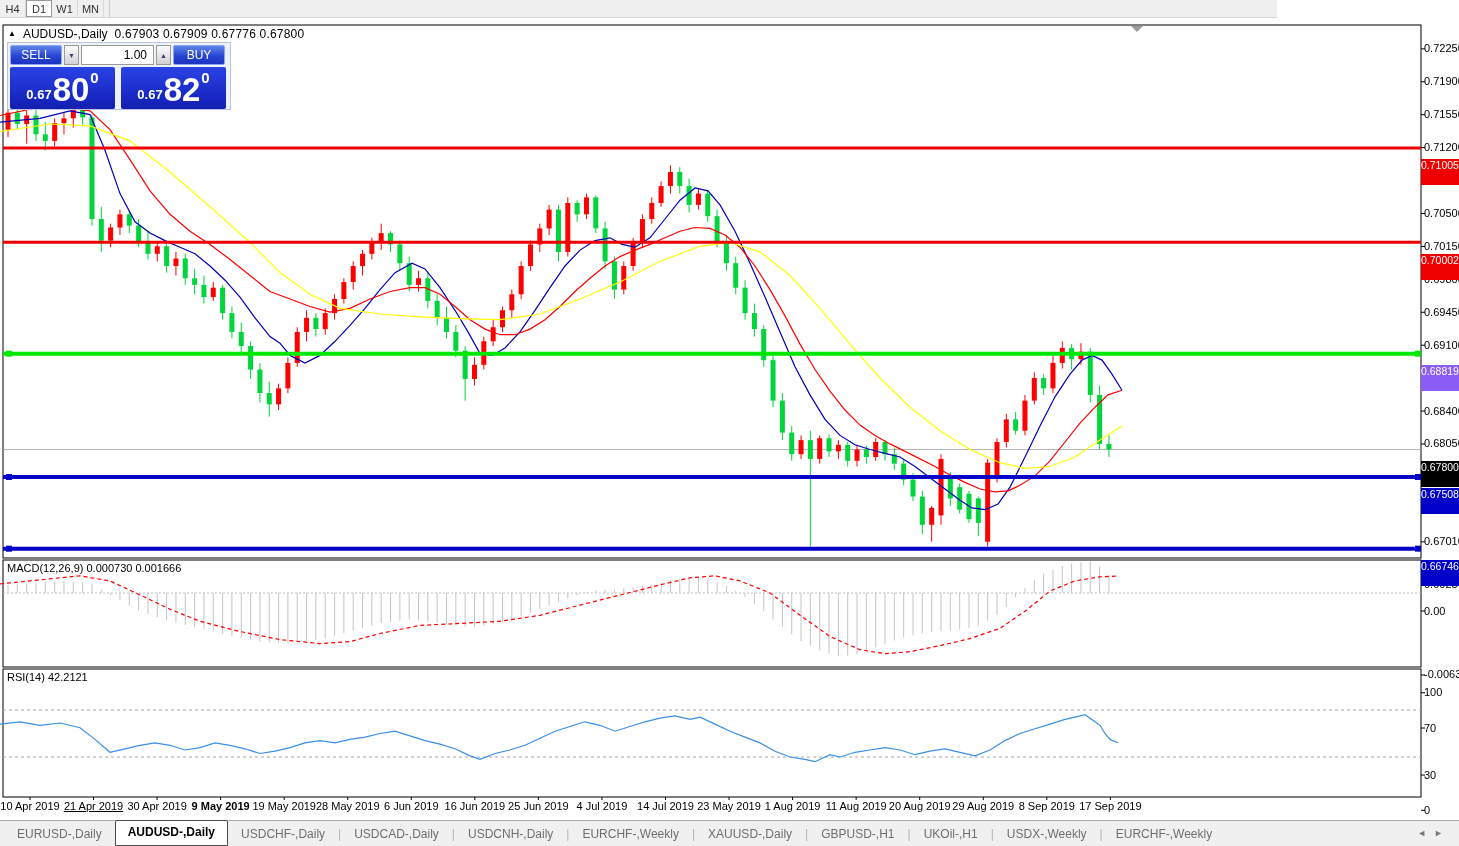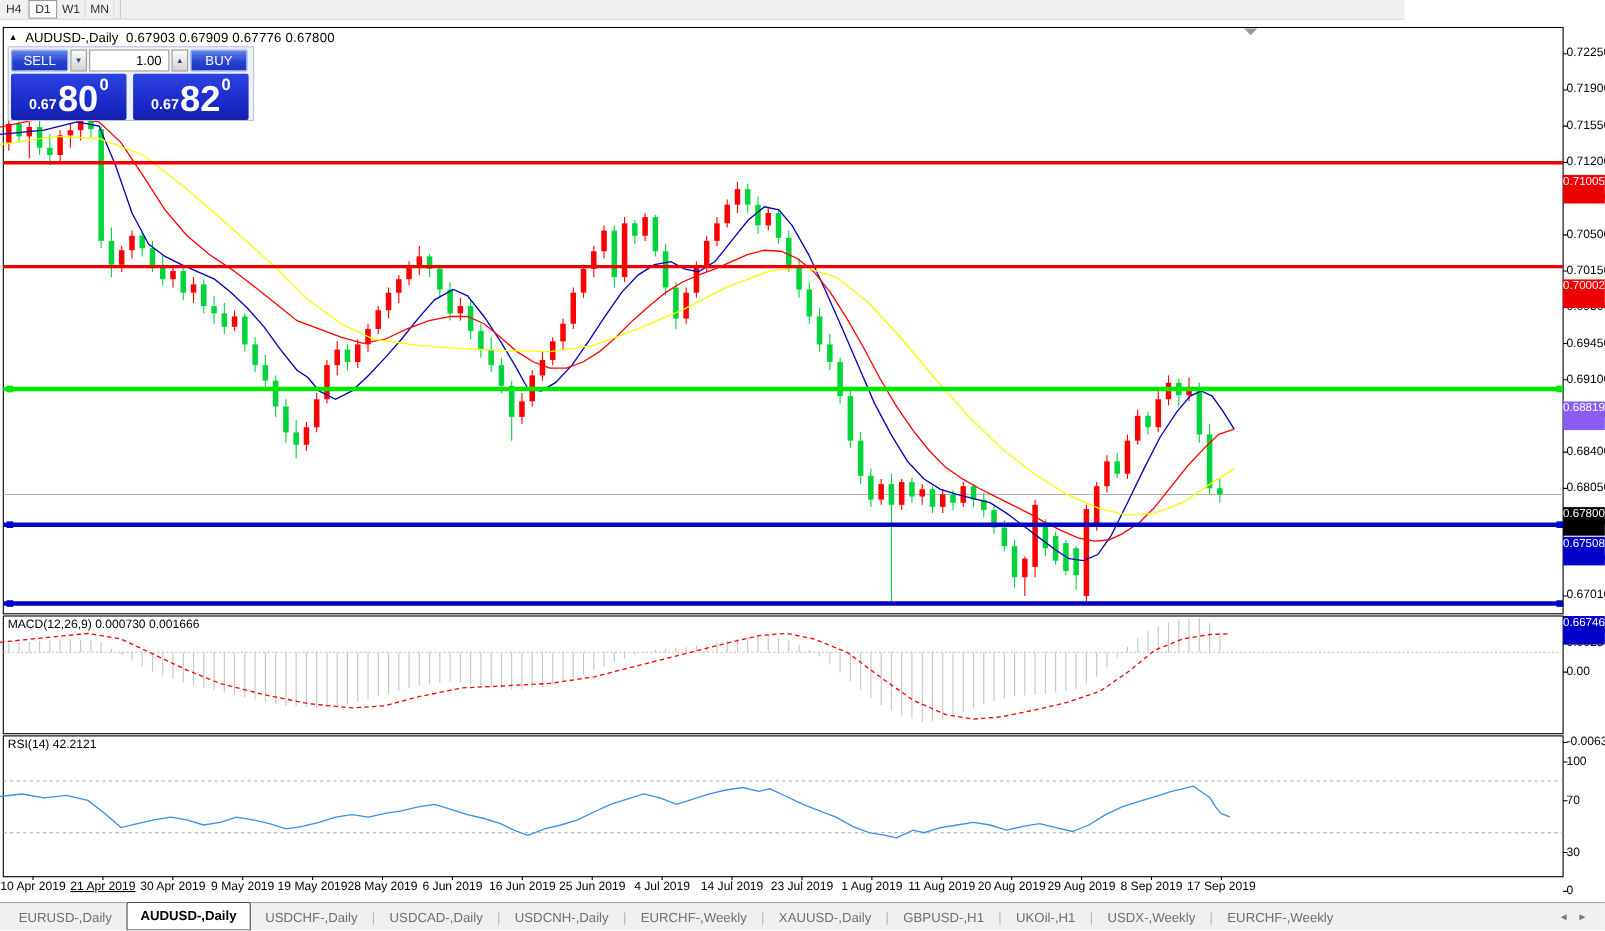--- a/index.html
+++ b/index.html
@@ -593,29 +593,29 @@
     <div class="price-badge" style="background: rgb(238, 0, 0); top: 253.84px;">0.70002</div>
     <div class="price-badge" style="background: #8b5cf6; top: 365.144px;">0.68819</div>
     <div class="price-badge" style="background: rgb(0, 0, 0); top: 461.018px;">0.67800</div>
     <div class="price-badge" style="background: rgb(0, 0, 200); top: 488.492px;">0.67508</div>
     <div class="price-badge" style="background: rgb(0, 0, 200); top: 560.185px;">0.66746</div>
   </div>
 <div id="date-labels">
     <div class="date-label" style="left: 30px;">10 Apr 2019</div>
     <div class="date-label" style="left: 93.55px; text-decoration: underline;">21 Apr 2019</div>
     <div class="date-label" style="left: 157.1px;">30 Apr 2019</div>
-    <div class="date-label" style="left: 220.65px;">9 May 2019</div>
+    <div class="date-label" style="left: 220.65px; font-weight: bold;">9 May 2019</div>
     <div class="date-label" style="left: 284.2px;">19 May 2019</div>
     <div class="date-label" style="left: 347.75px;">28 May 2019</div>
     <div class="date-label" style="left: 411.3px;">6 Jun 2019</div>
     <div class="date-label" style="left: 474.85px;">16 Jun 2019</div>
     <div class="date-label" style="left: 538.4px;">25 Jun 2019</div>
     <div class="date-label" style="left: 601.95px;">4 Jul 2019</div>
     <div class="date-label" style="left: 665.5px;">14 Jul 2019</div>
-    <div class="date-label" style="left: 729.05px;">23 Jul 2019</div>
+    <div class="date-label" style="left: 729.05px;">23 May 2019</div>
     <div class="date-label" style="left: 792.6px;">1 Aug 2019</div>
     <div class="date-label" style="left: 856.15px;">11 Aug 2019</div>
     <div class="date-label" style="left: 919.7px;">20 Aug 2019</div>
     <div class="date-label" style="left: 983.25px;">29 Aug 2019</div>
     <div class="date-label" style="left: 1046.8px;">8 Sep 2019</div>
     <div class="date-label" style="left: 1110.35px;">17 Sep 2019</div>
   </div>
 
 <div class="tabbar">
   <div id="tabs-container" style="display:flex;align-items:center;padding-left:4px">

